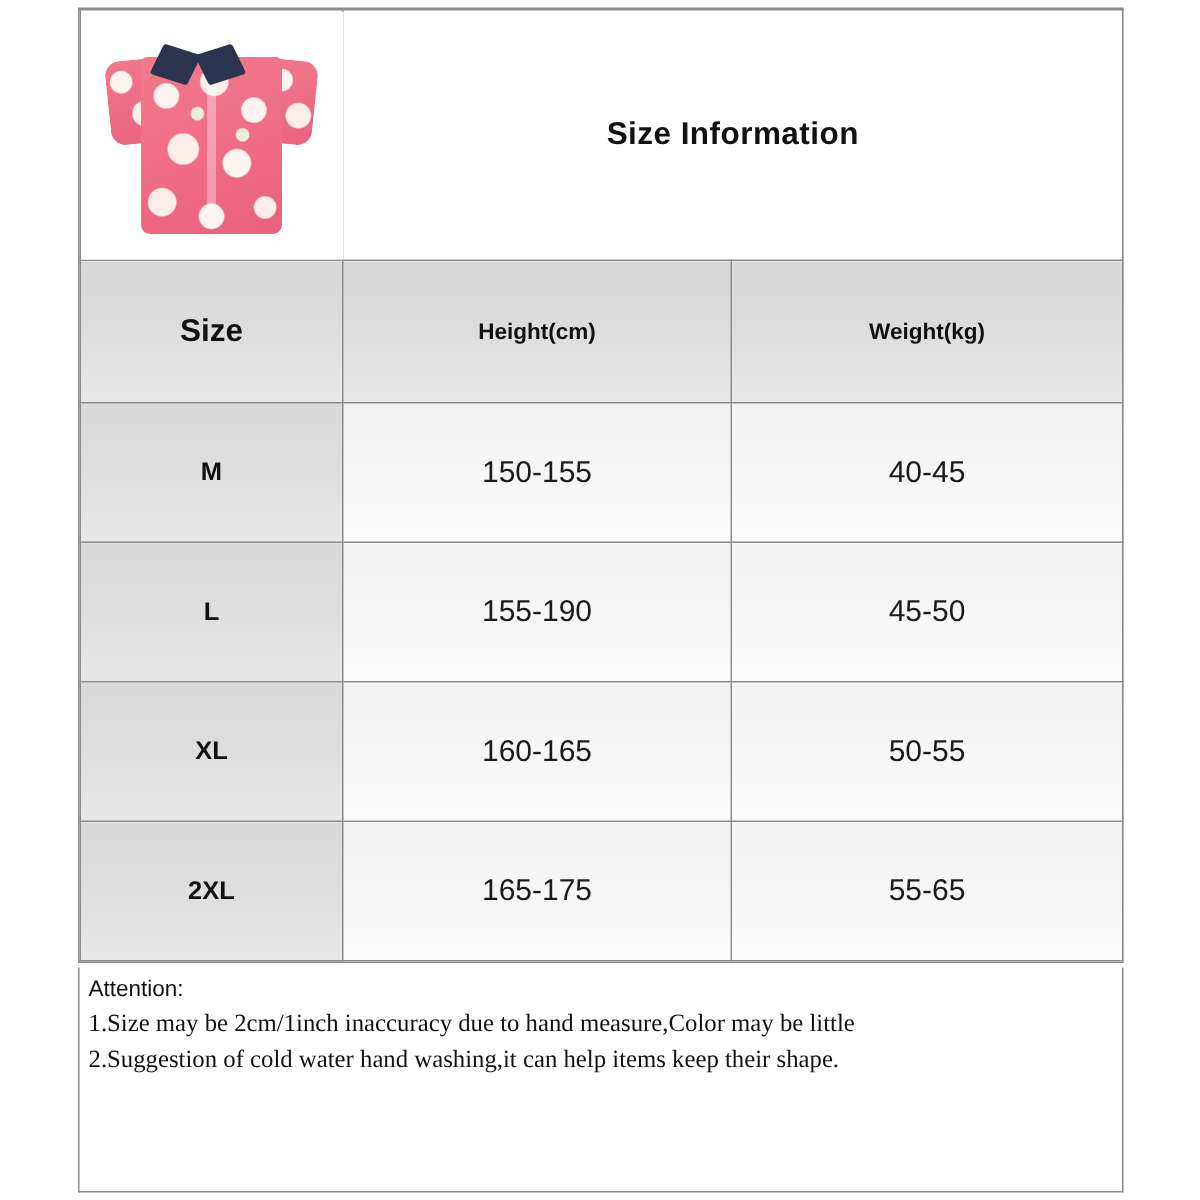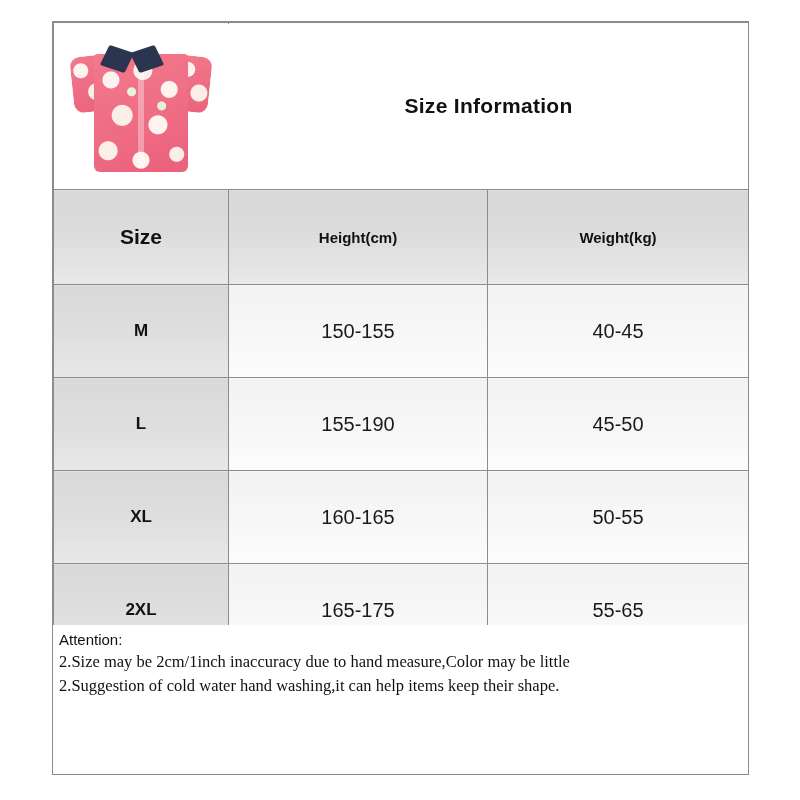--- a/index.html
+++ b/index.html
@@ -11,21 +11,20 @@
     width: 800px;
     height: 800px;
     font-family: "Liberation Sans", sans-serif;
     overflow: hidden;
   }
   .page {
     position: relative;
     width: 800px;
     height: 720px;
     box-sizing: border-box;
-    margin-top: 16px;
   }
   .table-wrap {
     position: absolute;
     left: 52px;
     top: 5px;
     width: 697px;
     border: 1px solid #8c8c8c;
     box-sizing: border-box;
   }
   table.size-table {
@@ -78,21 +77,21 @@
   td.val-cell {
     background: linear-gradient(to bottom, #f2f2f2 0%, #f7f7f7 55%, #fcfcfc 100%);
     font-size: 20px;
     color: #1a1a1a;
   }
 
   
   .attention {
     position: absolute;
     left: 52px;
-    top: 609px;
+    top: 645px;
     width: 697px;
     height: 150px;
     border: 1px solid #8c8c8c;
     border-top: none;
     box-sizing: border-box;
     background: #ffffff;
     padding: 4px 6px 0 6px;
   }
   .attention p {
     margin: 0;
@@ -225,17 +224,17 @@
           <td class="size-cell">2XL</td>
           <td class="val-cell">165-175</td>
           <td class="val-cell">55-65</td>
         </tr>
       </tbody>
     </table>
   </div>
 
   <div class="attention">
     <p class="title">Attention:</p>
-    <p>2.Size may be 2cm/1inch inaccuracy due to hand measure,Color may be little</p>
+    <p>1.Size may be 2cm/1inch inaccuracy due to hand measure,Color may be little</p>
     <p>2.Suggestion of cold water hand washing,it can help items keep their shape.</p>
   </div>
 
 </div>
 
 </body></html>

